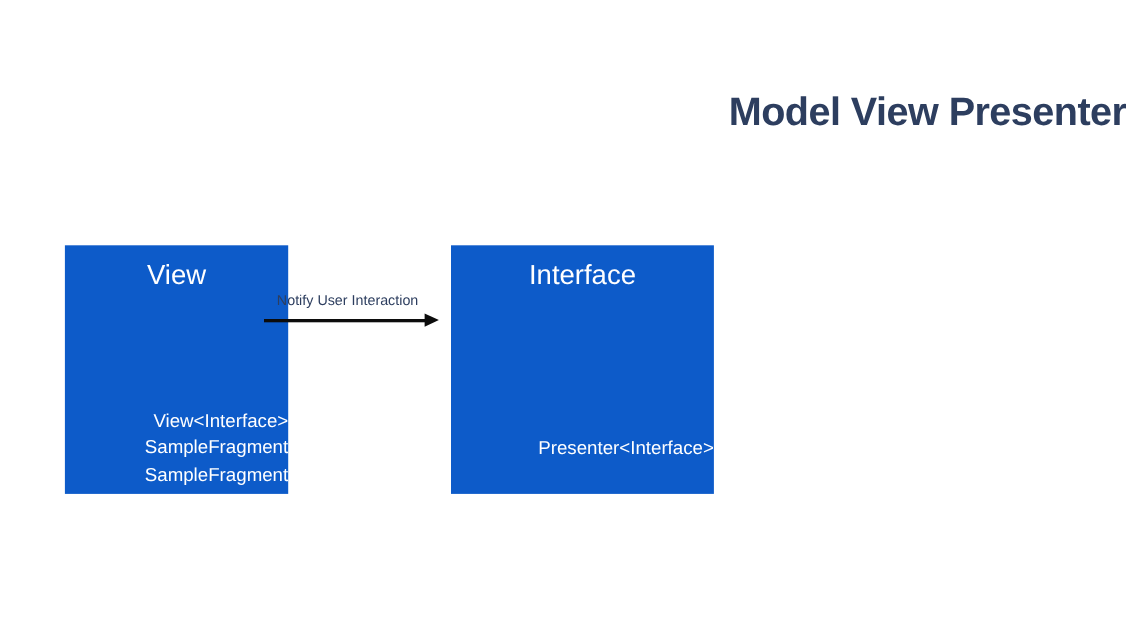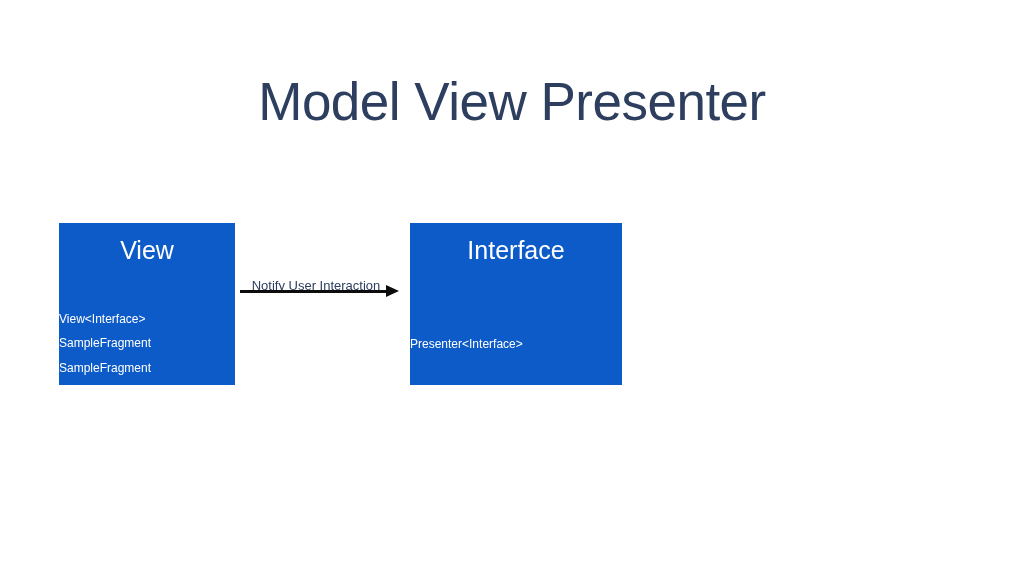--- a/index.html
+++ b/index.html
@@ -14,33 +14,34 @@
     height: 576px;
     background: var(--bg, #ffffff);
     overflow: hidden;
   }
   .title {
     position: absolute;
     top: 82px;
     left: 0;
     right: 0;
     margin: 0;
-    text-align: center;
-    font-size: 53px;
+    text-align: right;
+    font-size: 36px;
     line-height: 40px;
-    font-weight: 400;
+    font-weight: 700;
     letter-spacing: -0.5px;
     color: var(--title-color, #2d3e5f);
   }
   .box {
     position: absolute;
     top: 223px;
-    height: 162px;
+    height: 226px;
     background: var(--box-fill, #0d5bc9);
     color: var(--box-text, #ffffff);
+    padding-left: 27px;
   }
   .view-box {
     left: 59px;
     width: 176px;
   }
   .presenter-box {
     left: 410px;
     width: 212px;
   }
   .box-heading {
@@ -50,34 +51,34 @@
     right: 0;
     text-align: center;
     font-size: 25px;
     line-height: 30px;
     font-weight: 400;
   }
   .box-members {
     position: absolute;
     left: 0;
     right: 0;
-    text-align: left;
-    font-size: 12px;
+    text-align: right;
+    font-size: 17px;
     line-height: 24.5px;
     font-weight: 400;
   }
   .view-members {
     bottom: 5px;
   }
   .presenter-members {
     bottom: 29px;
   }
   .arrow-label {
     position: absolute;
-    top: 278px;
+    top: 265px;
     left: 236px;
     width: 160px;
     text-align: center;
     font-size: 13px;
     line-height: 16px;
     color: var(--title-color, #2d3e5f);
   }
   .arrow-line {
     position: absolute;
     top: 290px;

